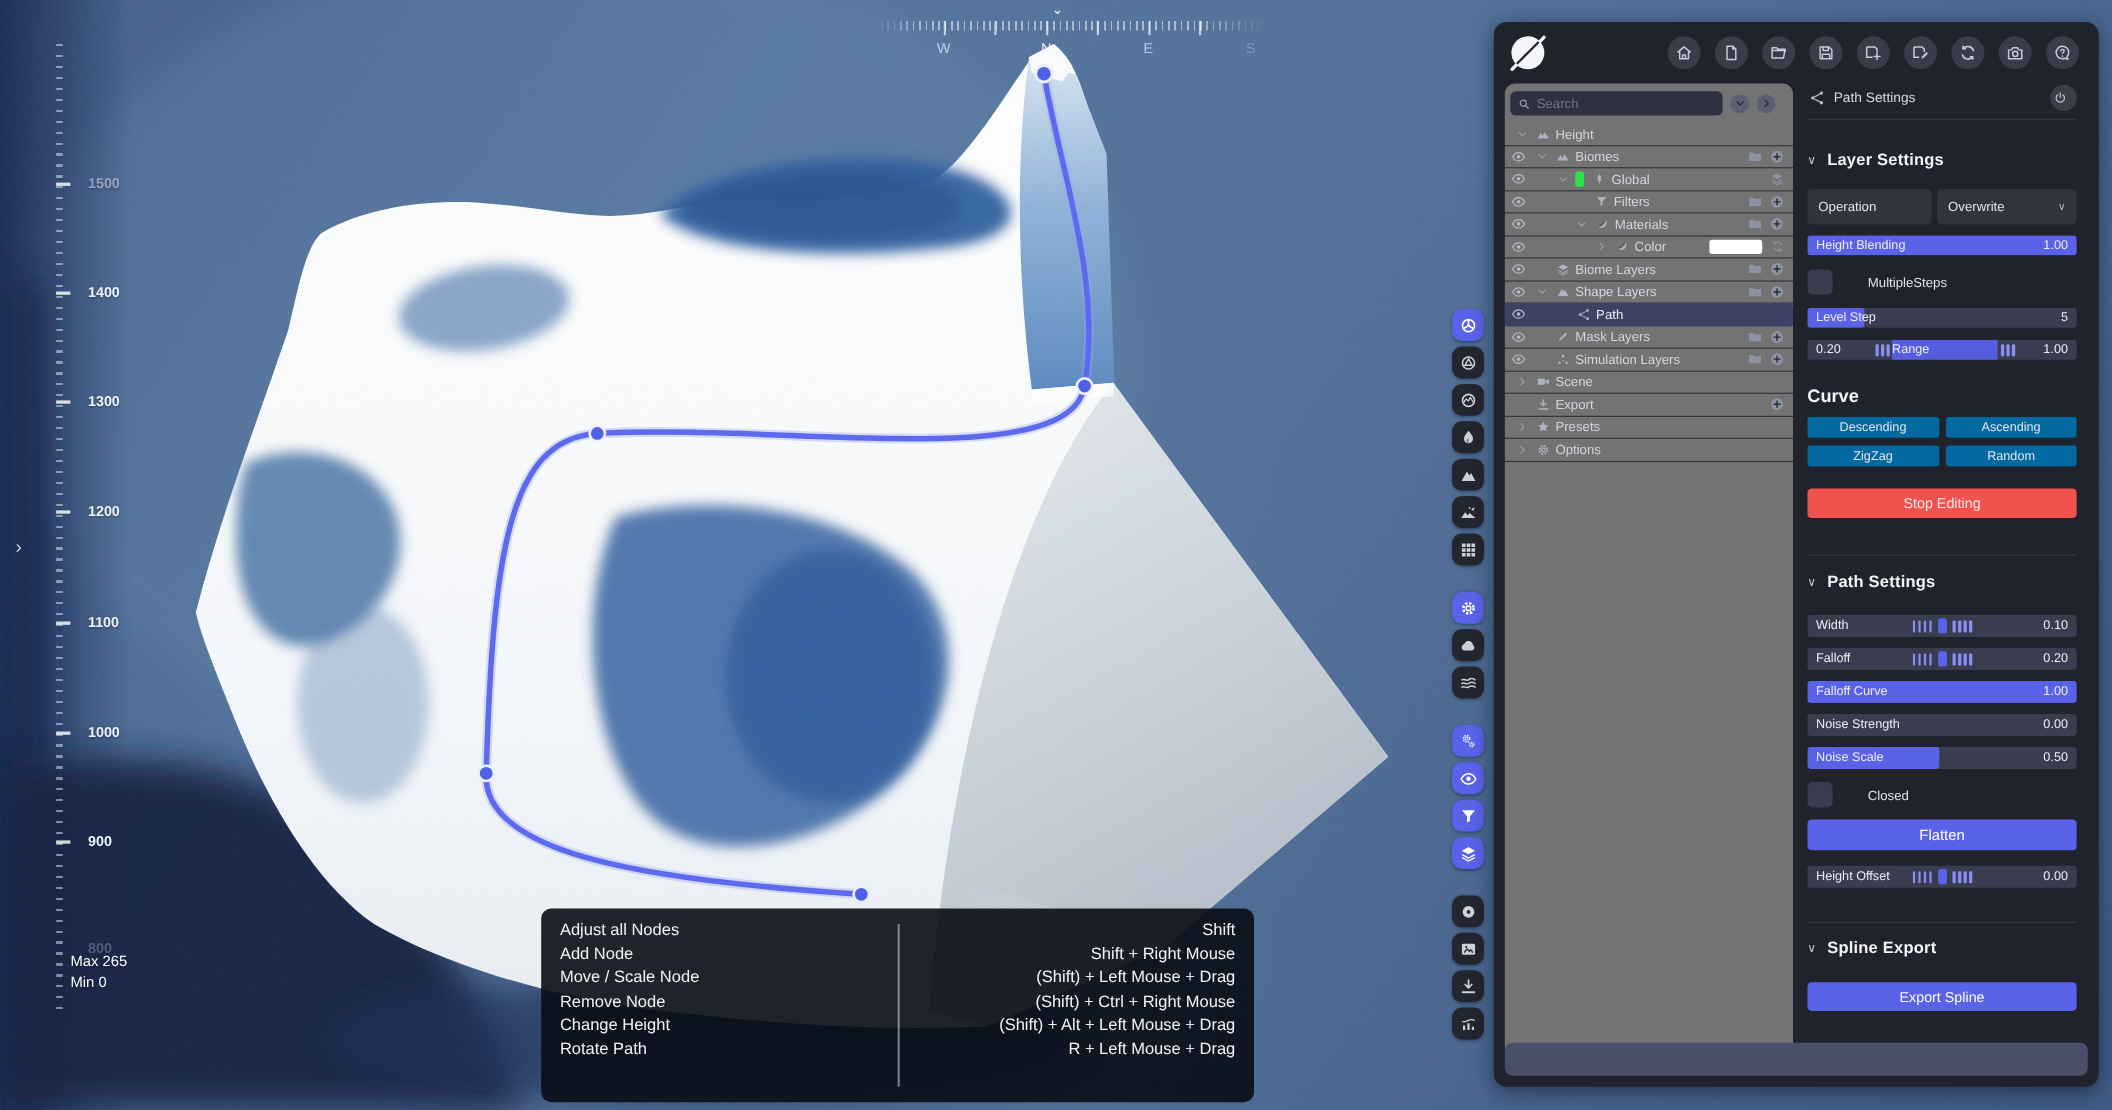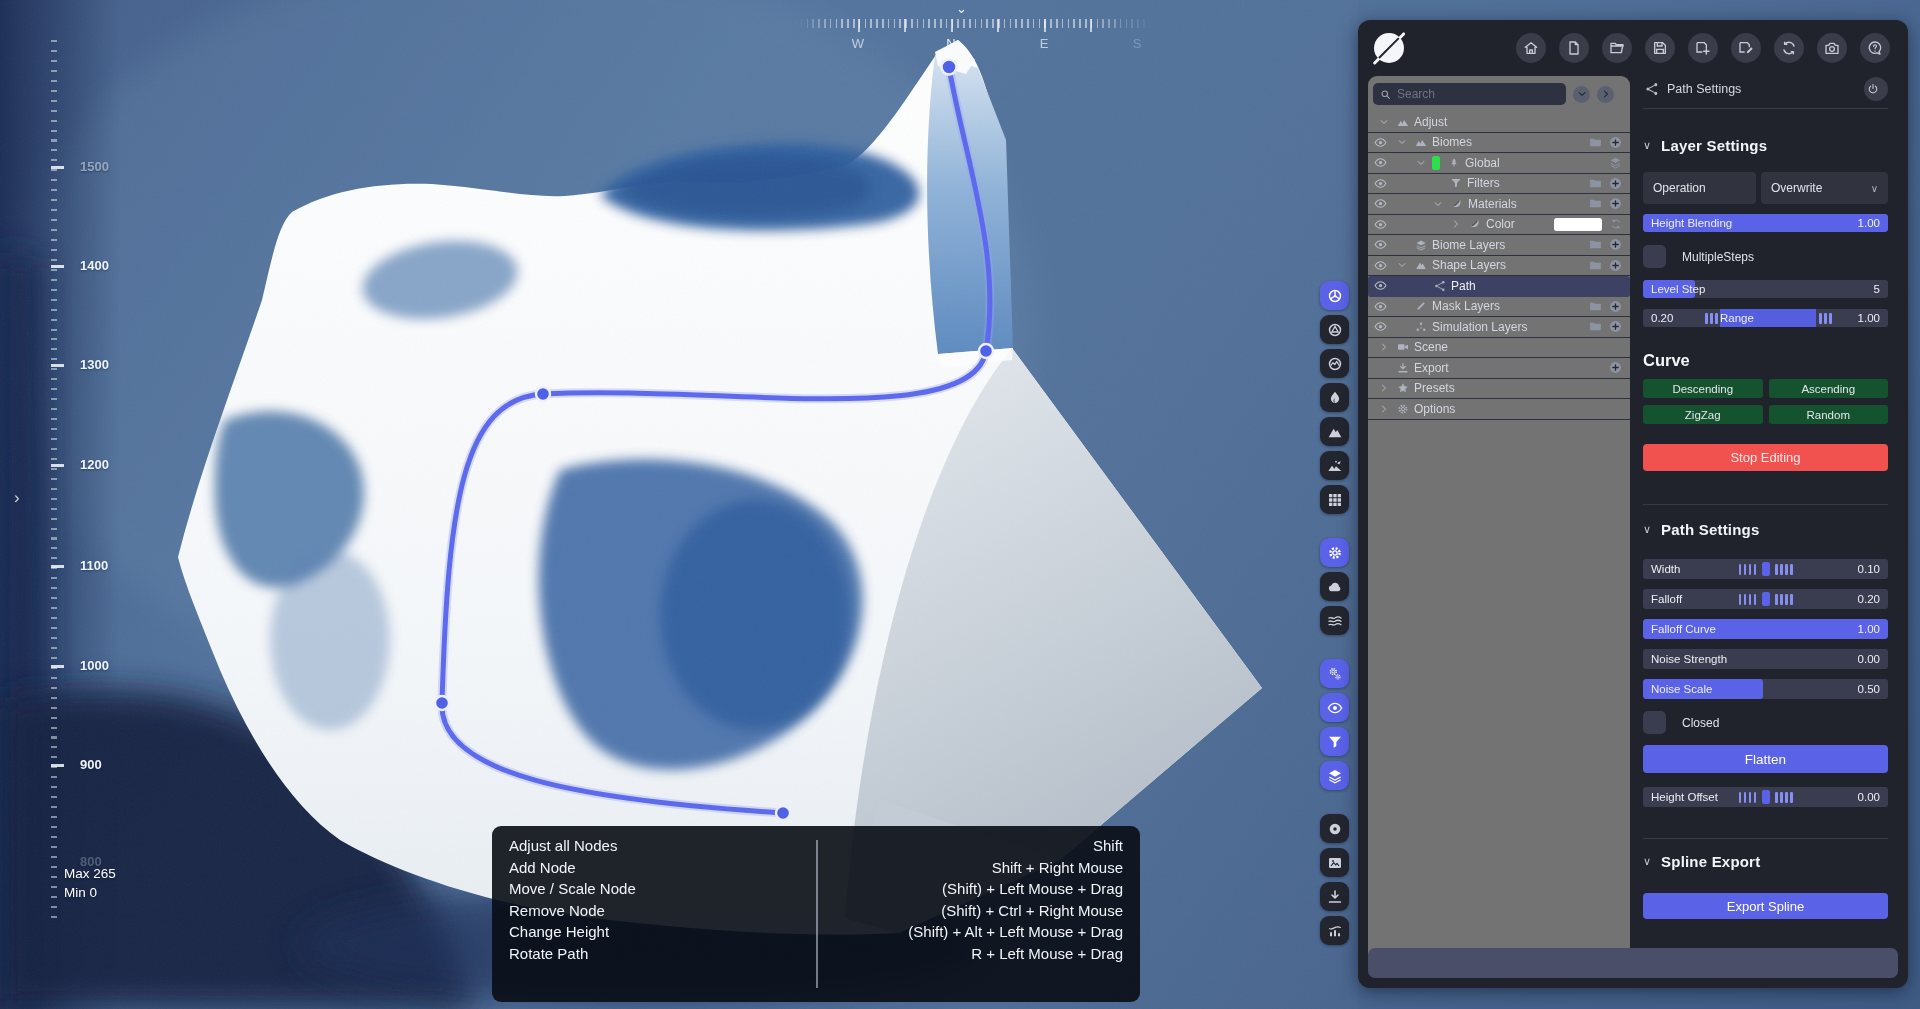--- a/index.html
+++ b/index.html
@@ -118,24 +118,24 @@
   .rrow { position:relative; height:18px; background:#3a3d4f; border-radius:3px; margin-top:11px;
     font-size:11.5px; color:#eceef4; cursor:pointer; }
   .rrow .vmin { position:absolute; left:8px; top:2.5px; }
   .rrow .vmax { position:absolute; right:8px; top:2.5px; }
   .rrow .band { position:absolute; left:77px; top:0; bottom:0; width:96px; background:#565ee0;
     display:flex; align-items:center; justify-content:flex-start; }
   .rrow .tg2 { position:absolute; top:3.5px; display:flex; gap:2.5px; }
   .rrow .tg2 i { display:block; width:2.5px; height:11px; background:#868ef2; border-radius:1px; }
   .chkrow { display:flex; align-items:center; margin-top:13px; }
   .chk { width:23px; height:23px; background:#3a3d4f; border-radius:5px; cursor:pointer; flex:none; }
-  .chklabel { margin-left:16px; font-size:12px; color:#e0e3ea; }
+  .chklabel { margin-left:32px; font-size:12px; color:#e0e3ea; }
   .curveHead { margin-top:24px; font-size:16.5px; font-weight:bold; color:#f5f6f9; }
   .btngrid { display:grid; grid-template-columns:1fr 1fr; gap:7px 6px; margin-top:9px; }
-  .gbtn { height:19px; background:#14532d; border-radius:3px; display:flex; align-items:center; justify-content:center;
+  .gbtn { height:19px; background:#0369a1; border-radius:3px; display:flex; align-items:center; justify-content:center;
     font-size:11.5px; color:#e3e5ec; cursor:pointer; }
   .bigbtn { border-radius:4px; display:flex; align-items:center; justify-content:center; color:#ffffff; cursor:pointer; }
   .stop { height:27px; margin-top:20px; background:#f2524f; font-size:13px; color:#ffe9e9; }
   .flatten { height:28px; margin-top:11px; background:#5a62e8; font-size:13.5px; }
   .export { height:26px; margin-top:23px; background:#5a62e8; font-size:13px; }
   .mt33 { margin-top:33px; } .mt31 { margin-top:31px; } .mt16 { margin-top:16px; }
   .mt21 { margin-top:21px; } .mt14 { margin-top:14px; }
 
   .bottombar { position:absolute; left:10px; bottom:10px; width:530px; height:30px; background:#4a4e68; border-radius:7px; cursor:text; }
 </style>
@@ -631,21 +631,21 @@
         <span class="ico chev" style="margin-left:8px">
             <svg>
               <use href="#i-chevD"></use>
             </svg>
           </span>
         <span class="ico">
             <svg>
               <use href="#i-mountains"></use>
             </svg>
           </span>
-        <span class="tlabel">Adjust</span>
+        <span class="tlabel">Height</span>
       </div>
       <div class="trow">
         <span class="eslot">
             <svg>
               <use href="#i-eye"></use>
             </svg>
           </span>
         <span class="ico chev" style="margin-left:2px">
             <svg>
               <use href="#i-chevD"></use>

